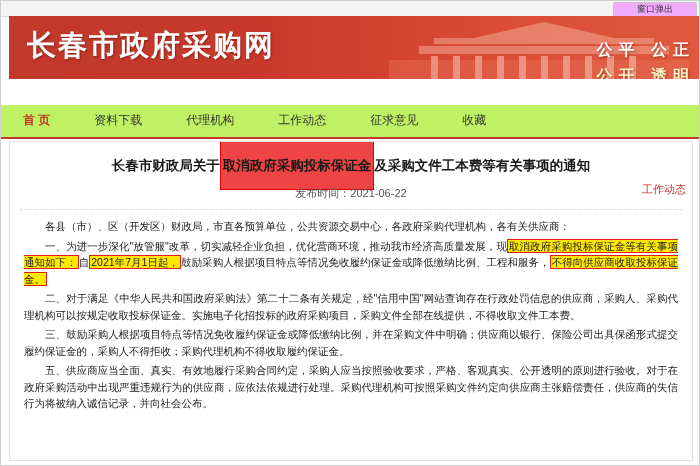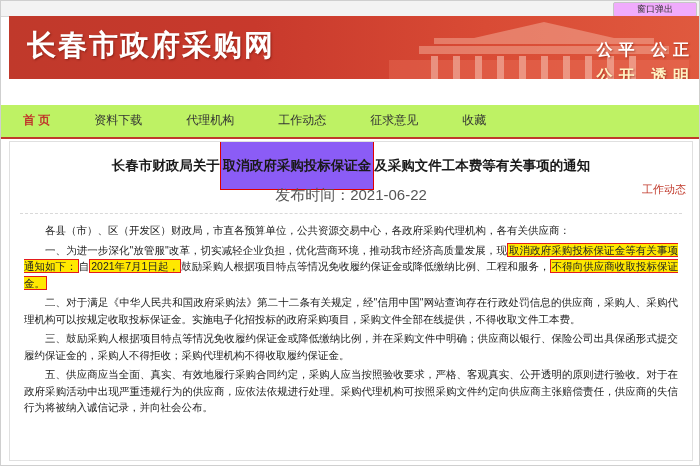--- a/index.html
+++ b/index.html
@@ -137,35 +137,35 @@
   }
   .doc-title {
     margin: 14px 70px 0 70px;
     text-align: center;
     font-size: 13.5px;
     font-weight: bold;
     color: #1a1a1a;
     line-height: 20px;
   }
   .hl-box {
-    background: #8b5cf6;
+    background: #ef4444;
     border: 1.5px solid #e00000;
     padding: 16px 2px;
   }
   .notice-badge {
     position: absolute;
     right: 6px;
     top: 40px;
     font-size: 11px;
     color: #c0392b;
   }
   .pubdate {
     margin-top: 10px;
     text-align: center;
-    font-size: 15px;
+    font-size: 11px;
     color: #555;
   }
   .divider {
     margin: 8px 10px 0 10px;
     border-top: 1px dashed #d9d9d9;
   }
   .body-text {
     margin: 8px 14px 8px 14px;
     font-size: 10.5px;
     line-height: 16.5px;

